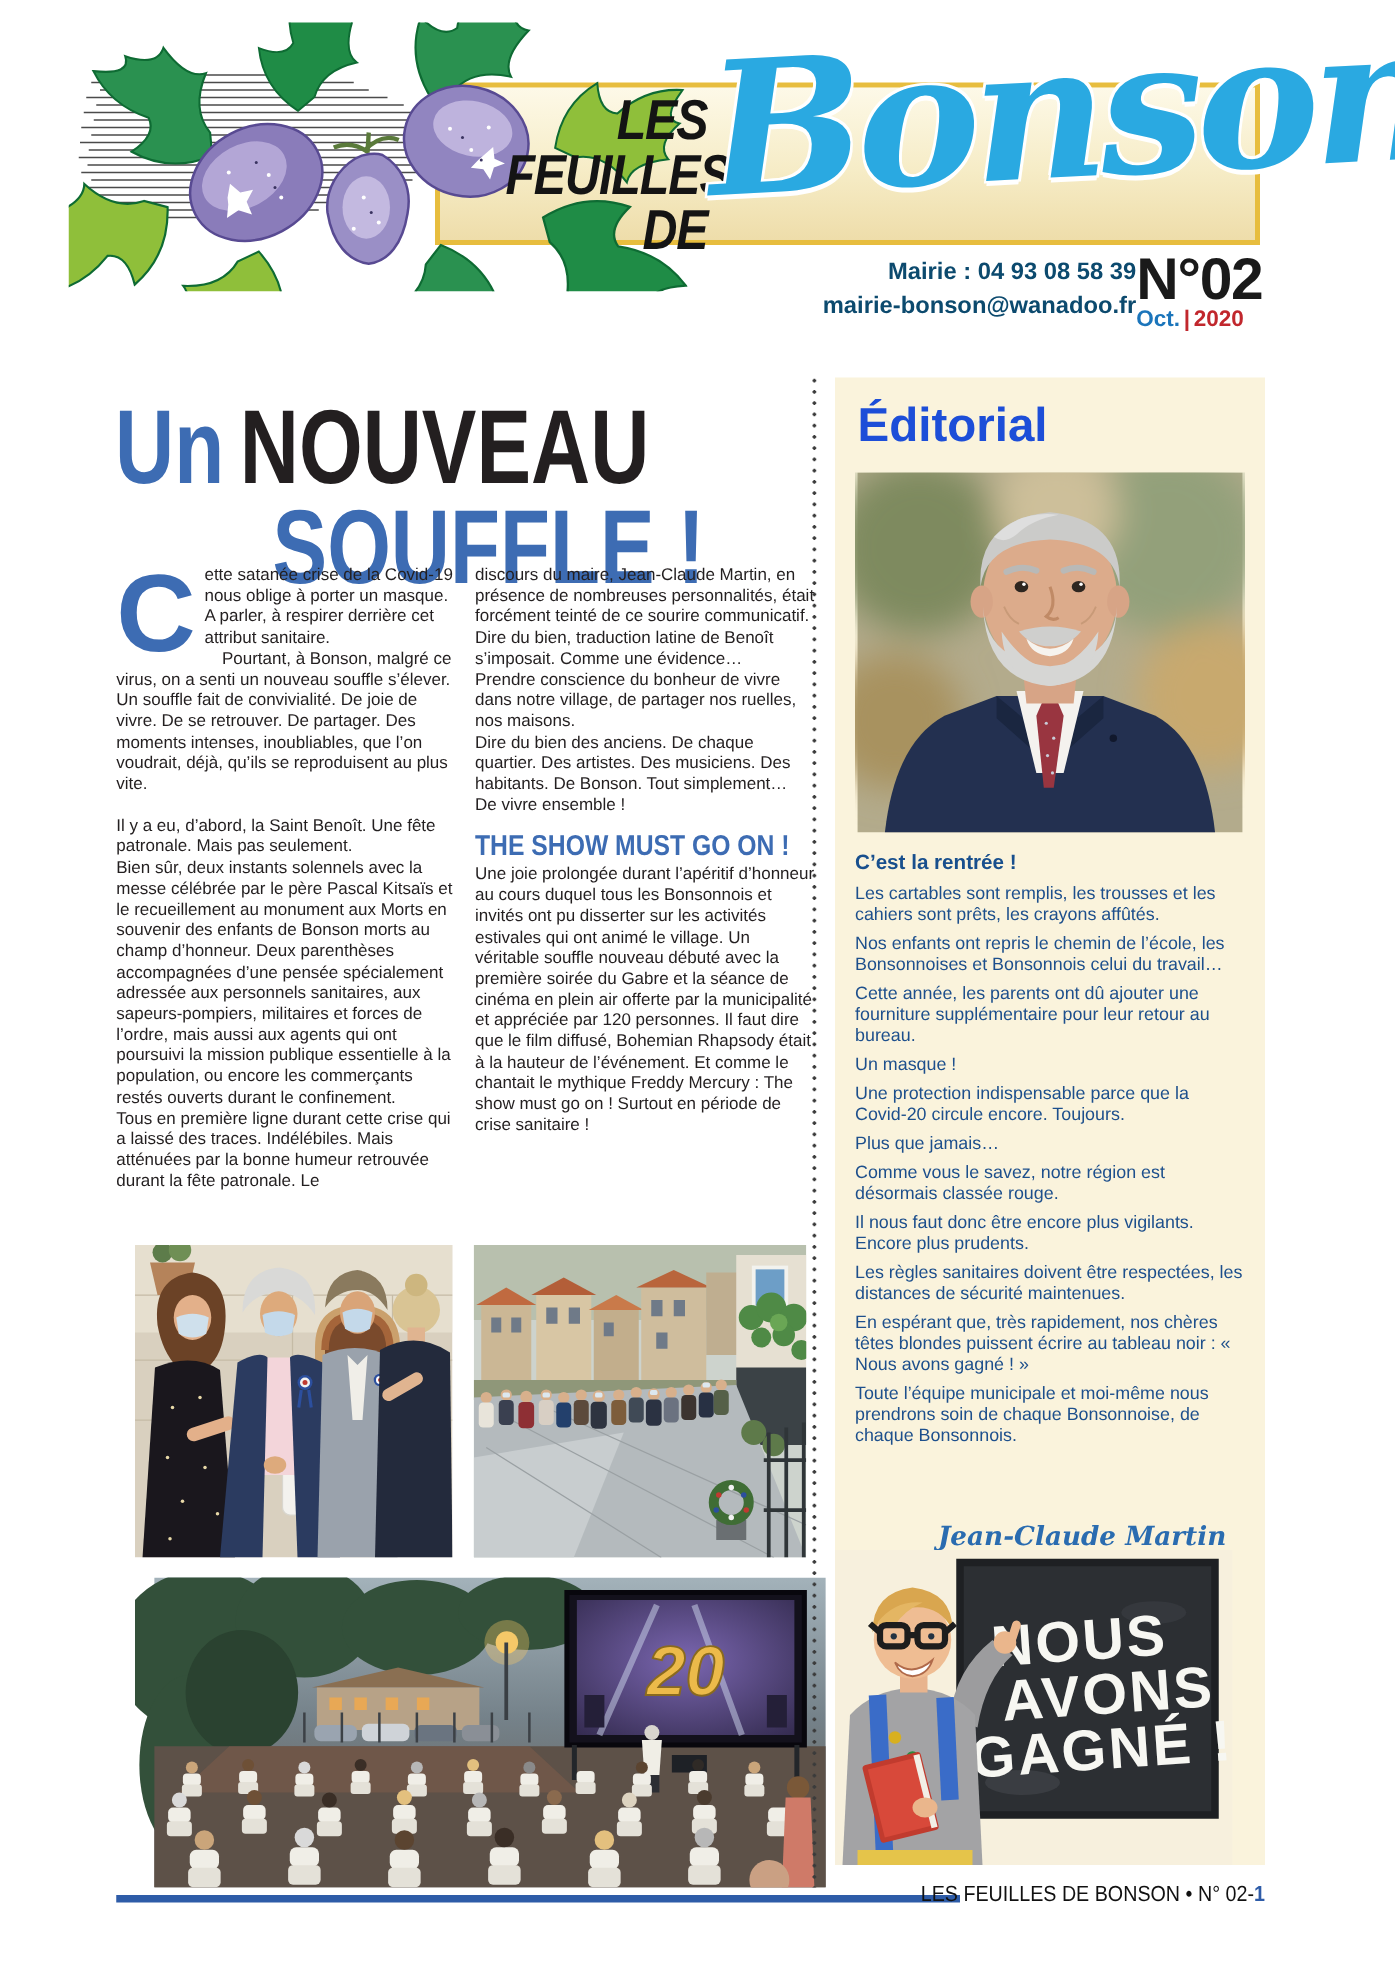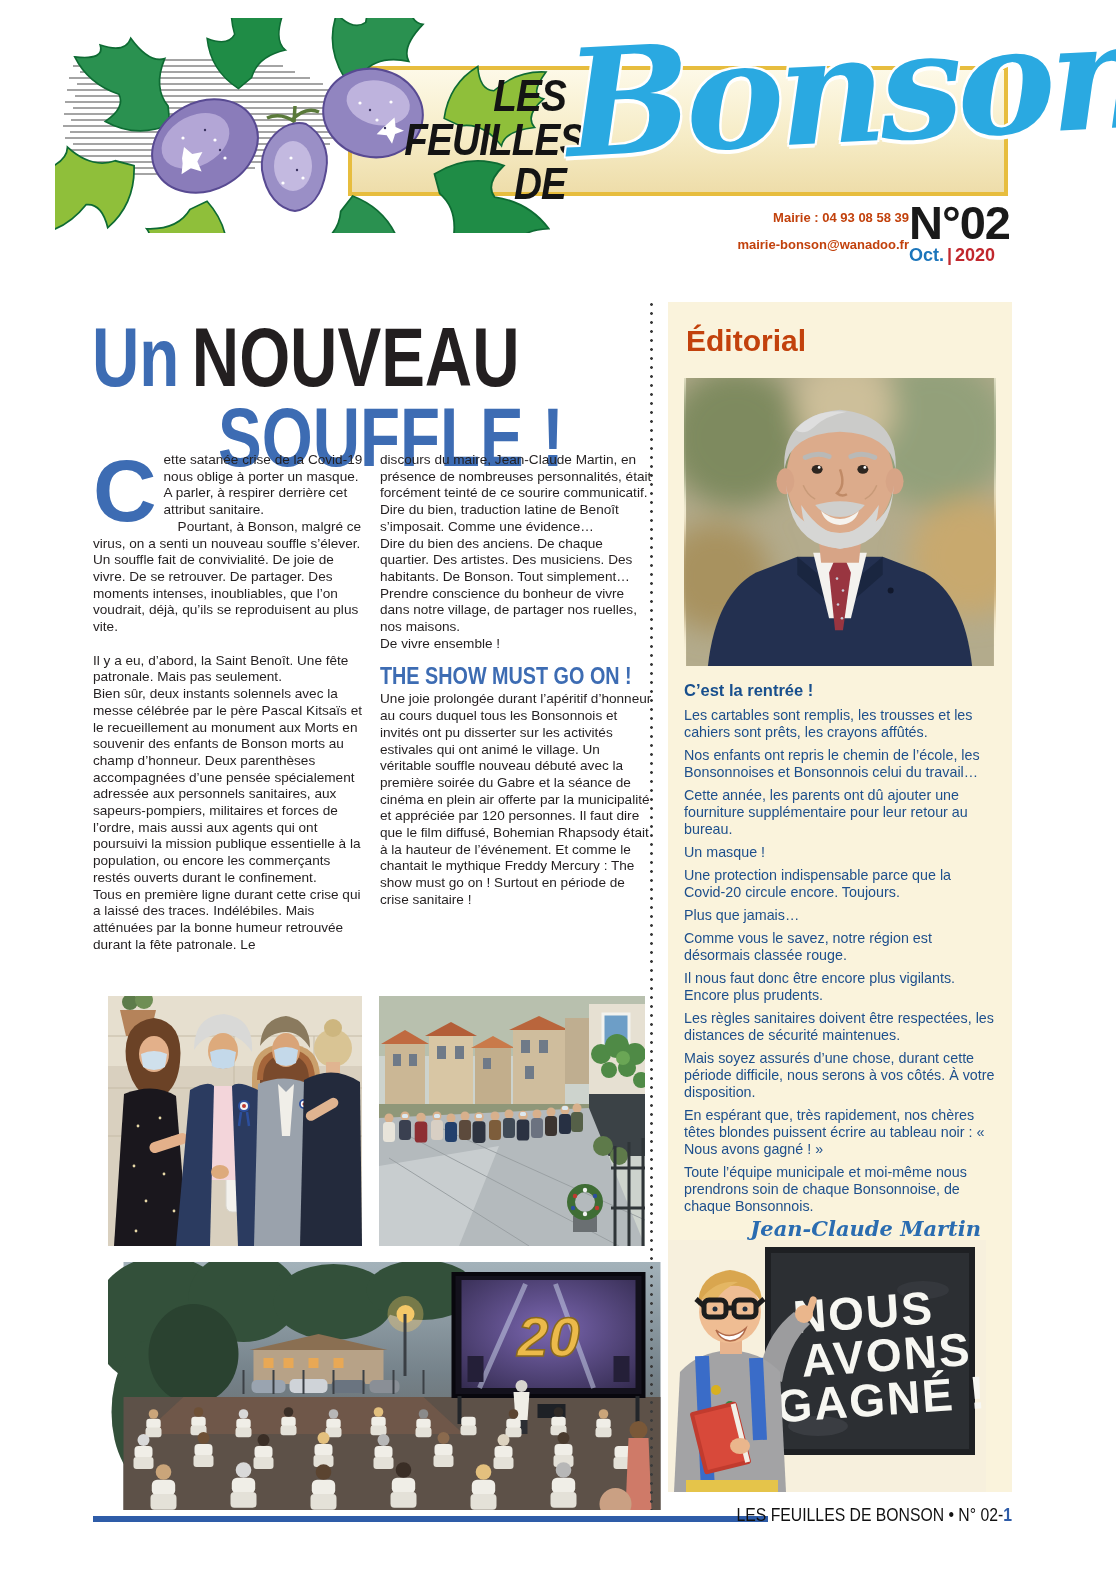--- a/index.html
+++ b/index.html
@@ -12,21 +12,21 @@
           border:4px solid #e7bd3e;}
   .logo{position:absolute;left:55px;top:18px;width:495px;height:215px;}
   .masthead-words{position:absolute;left:378px;top:74px;width:188px;text-align:right;
           font-weight:bold;font-style:italic;font-size:45px;line-height:44px;letter-spacing:-1px;
           color:#141414;transform:scaleX(.86);transform-origin:right;}
   .masthead-script{position:absolute;left:566px;top:14px;font-family:"DejaVu Serif",serif;
           font-style:italic;font-weight:bold;font-size:148px;line-height:150px;color:#2aa9e1;
           transform:rotate(-3deg);letter-spacing:-6px;
           text-shadow:2px 2px 0 #fff,-2px 2px 0 #fff,2px -2px 0 #fff,-2px -2px 0 #fff,0 4px 0 #fff;}
   .contact{position:absolute;top:204px;right:106px;display:flex;align-items:flex-start;}
-  .contact-main{text-align:right;font-weight:bold;font-size:13px;line-height:27px;color:#c2410c;}
+  .contact-main{text-align:right;font-weight:bold;font-size:19px;line-height:27px;color:#0c4a6e;}
   .contact-issue{text-align:left;}
   .issue-number{font-size:47px;font-weight:bold;line-height:38px;letter-spacing:-1px;color:#1a1a1a;}
   .issue-date{font-size:18px;font-weight:bold;margin-top:3px;}
   .issue-month{color:#1b75bb;} .issue-sep{color:#c1272d;padding:0 3px;} .issue-year{color:#c1272d;text-align:right;}
 
   
   .article-title{position:absolute;left:92px;top:300px;font-weight:bold;}
   .t-line{font-size:84px;line-height:72px;white-space:nowrap;transform:scaleX(.78);transform-origin:left;}
   .t-un{color:#3d6cb3;margin-right:16px;} .t-nouveau{color:#231f20;}
   .t-line2{margin-left:126px;margin-top:8px;color:#3d6cb3;}
@@ -46,21 +46,21 @@
   .photo svg{display:block;width:100%;height:100%;}
   .photo-1{left:108px;top:996px;width:254px;height:250px;}
   .photo-2{left:379px;top:996px;width:266px;height:250px;}
   .photo-3{left:108px;top:1262px;width:568px;height:248px;}
 
   
   .v-divider{position:absolute;left:650px;top:300px;width:3px;height:1210px;
        background-image:radial-gradient(circle,#3b3b3b 1.3px,transparent 1.5px);
        background-size:3px 9px;background-repeat:repeat-y;}
   .editorial{position:absolute;left:668px;top:302px;width:344px;height:1190px;background:#faf3dc;}
-  .editorial-title{margin:16px 0 0 18px;font-size:30px;line-height:46px;font-weight:bold;color:#c2410c;}
+  .editorial-title{margin:16px 0 0 18px;font-size:38px;line-height:46px;font-weight:bold;color:#1d4ed8;}
   .mayor-photo{margin:14px 0 0 16px;width:312px;height:288px;}
   .mayor-photo svg{display:block;width:100%;height:100%;}
   .editorial-heading{margin:15px 16px 0;font-size:16.5px;font-weight:bold;color:#184f8d;}
   .editorial-body{margin:7px 16px 0;font-size:14.3px;line-height:17px;color:#1d4f8c;}
   .editorial-body p{margin:0 0 6px;}
   .signature{position:absolute;right:31px;top:914px;font-family:"DejaVu Serif",serif;
        font-style:italic;font-weight:bold;font-size:21px;color:#2a6cb0;}
   .boy-photo{position:absolute;left:0;bottom:0;width:318px;height:252px;}
   .boy-photo svg{display:block;width:100%;height:100%;}
 
@@ -159,22 +159,22 @@
     <div class="col">
       <p><span class="dropcap">C</span><span>ette satanée crise de la Covid-19 nous oblige à porter un masque. A parler, à respirer derrière cet attribut sanitaire.</span></p>
       <p class="indent">Pourtant, à Bonson, malgré ce virus, on a senti un nouveau souffle s’élever. Un souffle fait de convivialité. De joie de vivre. De se retrouver. De partager. Des moments intenses, inoubliables, que l’on voudrait, déjà, qu’ils se reproduisent au plus vite.</p>
       <p class="gap">Il y a eu, d’abord, la Saint Benoît. Une fête patronale. Mais pas seulement.</p>
       <p>Bien sûr, deux instants solennels avec la messe célébrée par le père Pascal Kitsaïs et le recueillement au monument aux Morts en souvenir des enfants de Bonson morts au champ d’honneur. Deux parenthèses accompagnées d’une pensée spécialement adressée aux personnels sanitaires, aux sapeurs-pompiers, militaires et forces de l’ordre, mais aussi aux agents qui ont poursuivi la mission publique essentielle à la population, ou encore les commerçants restés ouverts durant le confinement.</p>
       <p>Tous en première ligne durant cette crise qui a laissé des traces. Indélébiles. Mais atténuées par la bonne humeur retrouvée durant la fête patronale. Le</p>
     </div>
     <div class="col">
       <p>discours du maire, Jean-Claude Martin, en présence de nombreuses personnalités, était forcément teinté de ce sourire communicatif.</p>
       <p>Dire du bien, traduction latine de Benoît s’imposait. Comme une évidence…</p>
+      <p>Prendre conscience du bonheur de vivre dans notre village, de partager nos ruelles, nos maisons.</p>
       <p>Dire du bien des anciens. De chaque quartier. Des artistes. Des musiciens. Des habitants. De Bonson. Tout simplement…</p>
-      <p>Prendre conscience du bonheur de vivre dans notre village, de partager nos ruelles, nos maisons.</p>
       <p>De vivre ensemble !</p>
       <h2 class="subhead">THE SHOW MUST GO ON !</h2>
       <p>Une joie prolongée durant l’apéritif d’honneur au cours duquel tous les Bonsonnois et invités ont pu disserter sur les activités estivales qui ont animé le village. Un véritable souffle nouveau débuté avec la première soirée du Gabre et la séance de cinéma en plein air offerte par la municipalité et appréciée par 120 personnes. Il faut dire que le film diffusé, Bohemian Rhapsody était à la hauteur de l’événement. Et comme le chantait le mythique Freddy Mercury : The show must go on ! Surtout en période de crise sanitaire !</p>
     </div>
   </div>
 
   <div class="photo photo-1">
     <svg viewBox="0 0 254 250" aria-hidden="true">
       <rect width="254" height="250" fill="#d9d0bf"></rect>
       <rect width="254" height="70" fill="#e6dfcf"></rect>
@@ -577,21 +577,20 @@
     <div class="editorial-body">
       <p>Les cartables sont remplis, les trousses et les cahiers sont prêts, les crayons affûtés.</p>
       <p>Nos enfants ont repris le chemin de l’école, les Bonsonnoises et Bonsonnois celui du travail…</p>
       <p>Cette année, les parents ont dû ajouter une fourniture supplémentaire pour leur retour au bureau.</p>
       <p>Un masque !</p>
       <p>Une protection indispensable parce que la Covid-20 circule encore. Toujours.</p>
       <p>Plus que jamais…</p>
       <p>Comme vous le savez, notre région est désormais classée rouge.</p>
       <p>Il nous faut donc être encore plus vigilants. Encore plus prudents.</p>
       <p>Les règles sanitaires doivent être respectées, les distances de sécurité maintenues.</p>
-      <p>Mais soyez assurés d’une chose, durant cette période difficile, nous serons à vos côtés. À votre disposition.</p>
       <p>En espérant que, très rapidement, nos chères têtes blondes puissent écrire au tableau noir : « Nous avons gagné ! »</p>
       <p>Toute l’équipe municipale et moi-même nous prendrons soin de chaque Bonsonnoise, de chaque Bonsonnois.</p>
     </div>
     <div class="signature">Jean-Claude Martin</div>
 
     <div class="boy-photo">
       <svg viewBox="0 0 318 252" aria-hidden="true">
         <rect width="318" height="252" fill="#f7f0dd"></rect>
         <rect x="100" y="10" width="204" height="202" fill="#2c2f33"></rect>
         <rect x="100" y="10" width="204" height="202" fill="none" stroke="#1e2023" stroke-width="6"></rect>

